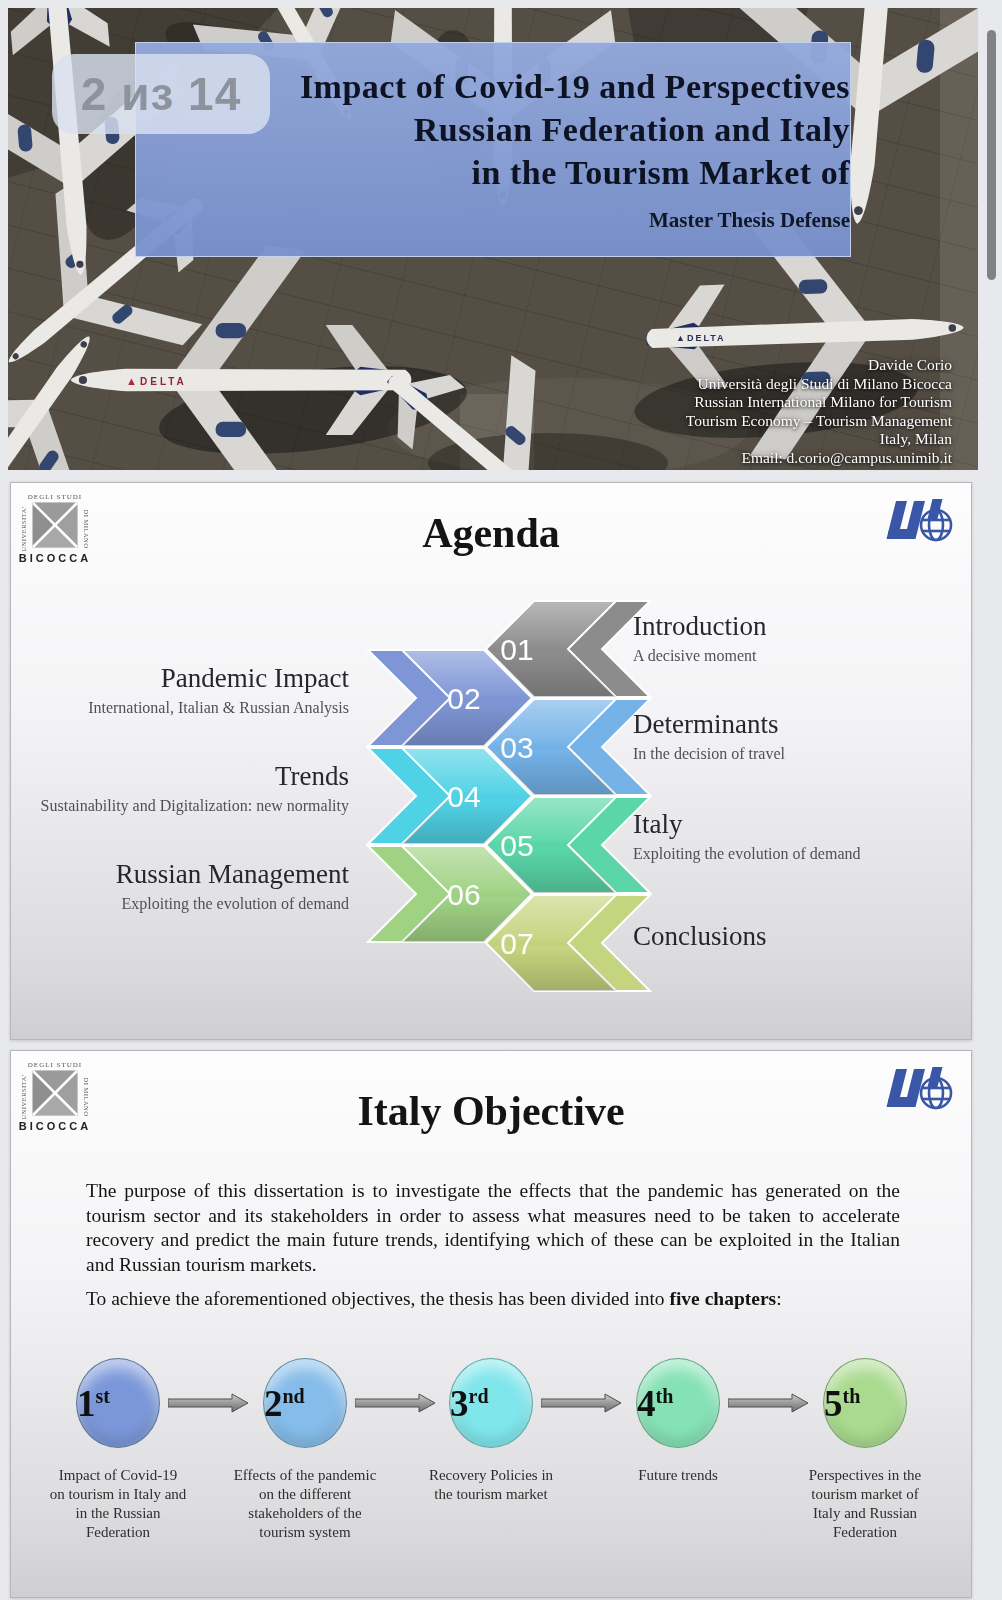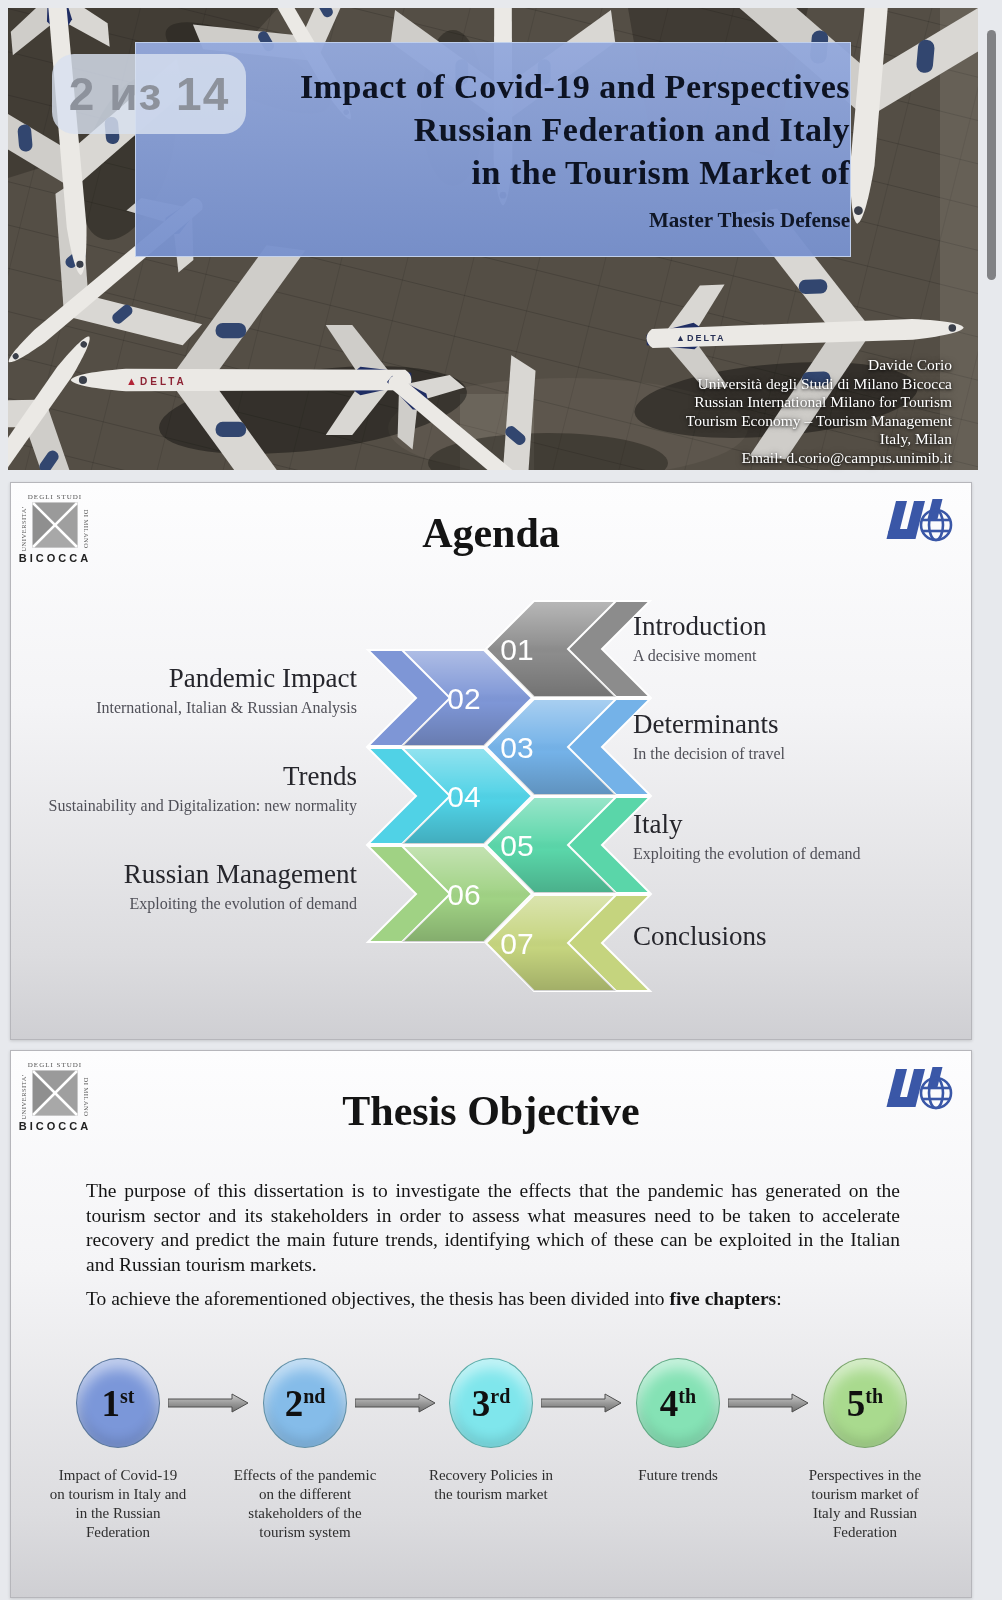--- a/index.html
+++ b/index.html
@@ -26,21 +26,21 @@
   .title-line{font-weight:700;font-size:34px;line-height:43px;letter-spacing:.5px;}
   .title-line.first{margin-top:22px;}
   .title-sub{font-weight:600;font-size:21px;margin-top:14px;color:#101727;}
   .author{
     position:absolute;right:26px;top:348px;text-align:right;color:#ffffff;
     font-weight:400;font-size:15.5px;line-height:18.5px;
     text-shadow:0 1px 3px rgba(0,0,0,.85),0 0 6px rgba(0,0,0,.5);
   }
   
   .page-pill{
-    position:absolute;left:52px;top:54px;width:194px;height:80px;border-radius:22px;
+    position:absolute;left:52px;top:54px;width:218px;height:80px;border-radius:22px;
     background:rgba(216,225,239,.82);
     display:flex;align-items:center;justify-content:center;
     font-family:"Liberation Sans",sans-serif;font-weight:700;font-size:46px;color:#8d929c;
     letter-spacing:1px;z-index:30;
   }
   
   .scrollbar-thumb{
     position:absolute;left:987px;top:30px;width:9px;height:250px;border-radius:5px;
     background:rgba(45,45,48,.55);z-index:40;
   }
@@ -49,32 +49,32 @@
   .logo-rmat{position:absolute;right:16px;top:14px;width:74px;height:52px;}
   
   #slide2{left:10px;top:482px;width:962px;height:558px;}
   .slide-title{position:absolute;left:0;width:100%;text-align:center;font-weight:700;color:#141414;}
   #slide2 .slide-title{top:26px;font-size:42px;}
   #agenda-arrows{position:absolute;left:335px;top:106px;width:330px;height:410px;}
   .ag-item{position:absolute;}
   .ag-title{font-size:27px;color:#26262c;line-height:30px;}
   .ag-sub{font-size:16px;color:#505058;margin-top:6px;line-height:18px;}
   .ag-right{left:622px;text-align:left;width:330px;}
-  .ag-left{left:0px;width:338px;text-align:right;margin-left:8px;}
+  .ag-left{left:0px;width:338px;text-align:right;}
   
   #slide3{left:10px;top:1050px;width:962px;height:548px;}
   #slide3 .slide-title{top:36px;font-size:42px;}
   .body-par{position:absolute;left:75px;width:814px;font-size:19.5px;line-height:24.5px;color:#141414;}
   #par1{top:128px;text-align:justify;}
   #par2{top:236px;}
   .chapter{position:absolute;top:307px;width:200px;text-align:center;}
   .chapter .circle{
     width:82px;height:88px;border-radius:50%;margin:0 auto;position:relative;
     border:1px solid rgba(30,60,40,.35);
-    display:flex;align-items:center;justify-content:center;
+    display:flex;align-items:center;
     box-shadow:inset 0 10px 14px rgba(255,255,255,.55), inset 0 -8px 12px rgba(0,0,0,.12);
   }
   .chapter .num{font-size:37px;font-weight:700;color:#101010;line-height:1;}
   .chapter .num sup{font-size:20px;font-weight:700;vertical-align:super;line-height:1;}
   .chapter .caption{
     margin-top:18px;font-size:15px;line-height:19px;color:#2e2e2e;white-space:pre-line;
   }
   .flow-arrow{position:absolute;top:340px;width:86px;height:24px;}
 </style>
 </head>
@@ -308,21 +308,21 @@
       <rect x="52" y="2" width="10" height="22" fill="#3a57a7"></rect>
     </g>
     <g stroke="#3a57a7" fill="none" stroke-width="2.6">
       <circle cx="55" cy="28" r="15"></circle>
       <ellipse cx="55" cy="28" rx="7" ry="15"></ellipse>
       <line x1="41" y1="23" x2="69" y2="23"></line>
       <line x1="41" y1="34" x2="69" y2="34"></line>
     </g>
   </svg>
 
-  <div class="slide-title">Thesis Objective</div>
+  <div class="slide-title">Italy Objective</div>
 
   <div id="par1" class="body-par">The purpose of  this dissertation is to investigate the effects that the pandemic has generated on the tourism sector and its stakeholders in order to assess what measures need to be taken to accelerate recovery and predict the main future trends, identifying which of  these can be exploited in the Italian and Russian tourism markets.</div>
 
   <div id="par2" class="body-par">
     <span>To achieve the aforementioned objectives, the thesis has been divided into </span><b>five chapters</b><span>:</span>
   </div>
 
   <div class="chapter" style="left:7px">
     <div class="circle" style="background: rgb(123, 151, 217);">
       <span class="num"><span>1</span><sup>st</sup></span>

